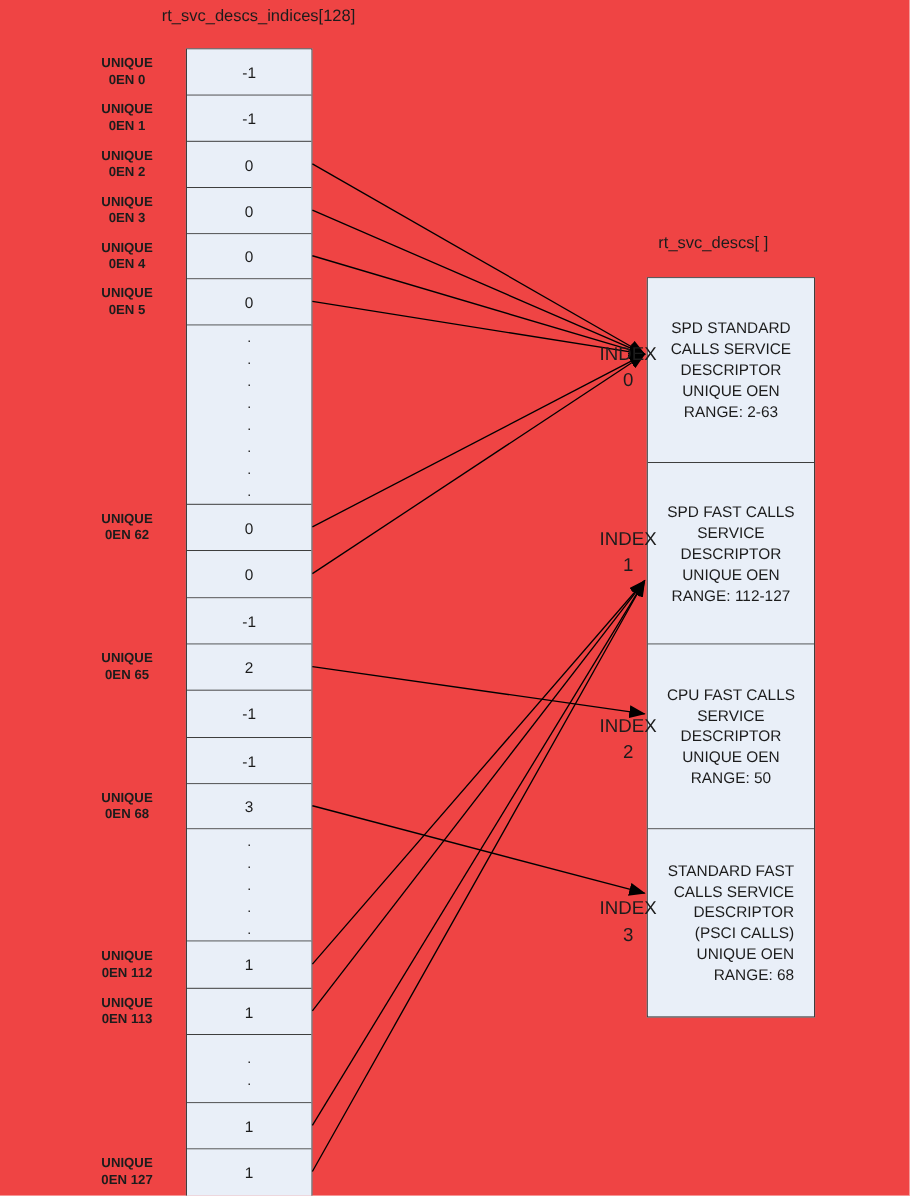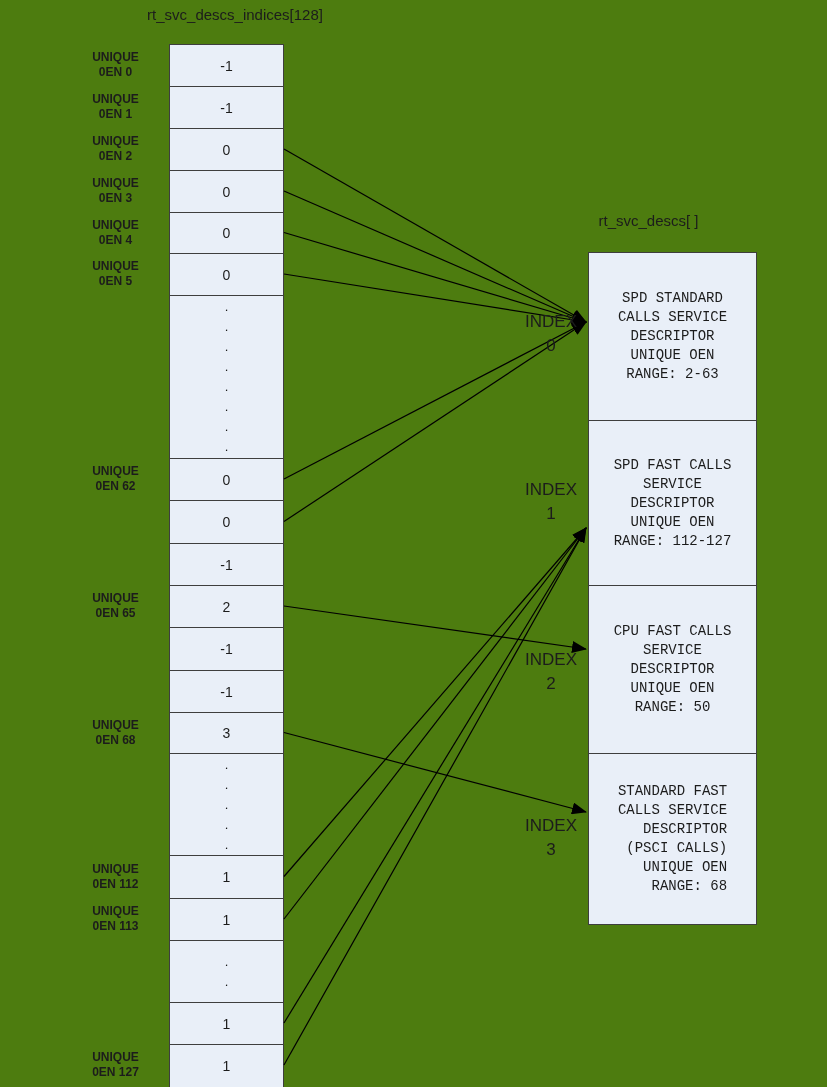--- a/index.html
+++ b/index.html
@@ -1,17 +1,17 @@
 <!DOCTYPE html>
 <html><head>
 <meta charset="utf-8">
 <style>
   html,body{margin:0;padding:0;background:#ffffff;}
   .canvas{
-    position:relative;width:827px;height:1087px;background:#4d7c0f;
+    position:relative;width:827px;height:1087px;background:#ef4444;
     font-family:"Liberation Sans",sans-serif;color:#1c1c1c;overflow:hidden;
   }
   .diagram-title{position:absolute;text-align:center;font-size:15px;white-space:nowrap;}
   .array-col{
     position:absolute;left:169px;top:44px;width:115px;height:1045px;
     box-sizing:border-box;border:1.5px solid #3e3e3e;background:#e9eff8;
   }
   .cell{
     box-sizing:border-box;width:100%;border-bottom:1.5px solid #3e3e3e;
     display:flex;align-items:center;justify-content:center;
@@ -19,31 +19,31 @@
   }
   .cell:last-child{border-bottom:none;}
   .cell.dots{
     white-space:pre-line;line-height:20px;font-size:13px;text-align:center;
   }
   .oen-label{
     position:absolute;left:68px;width:95px;text-align:center;
     font-size:12px;line-height:15px;white-space:pre-line;font-weight:bold;
   }
   .box-col{
-    position:absolute;left:588px;top:252px;width:169px;height:673px;
-    box-sizing:border-box;border:1.5px solid #3e3e3e;background:#e9eff8;font-family:Liberation Mono, monospace;
+    position:absolute;left:588px;top:252px;width:153px;height:673px;
+    box-sizing:border-box;border:1.5px solid #3e3e3e;background:#e9eff8;
   }
   .desc-box{
     box-sizing:border-box;width:100%;border-bottom:1.5px solid #3e3e3e;
     display:flex;align-items:center;justify-content:center;text-align:center;
     font-size:14px;line-height:19px;white-space:pre-line;background:#e9eff8;
   }
   .desc-box:last-child{border-bottom:none;text-align:right;}
   .index-label{
-    position:absolute;left:506px;width:90px;text-align:center;
+    position:absolute;left:526px;width:90px;text-align:center;
     font-size:17px;line-height:24px;white-space:pre-line;
   }
   svg.overlay{position:absolute;left:0;top:0;pointer-events:none;}
 </style>
 </head>
 <body>
 
 <div class="canvas">
 
   <div class="diagram-title" style="left:85px;top:6px;width:300px;">rt_svc_descs_indices[128]</div>

